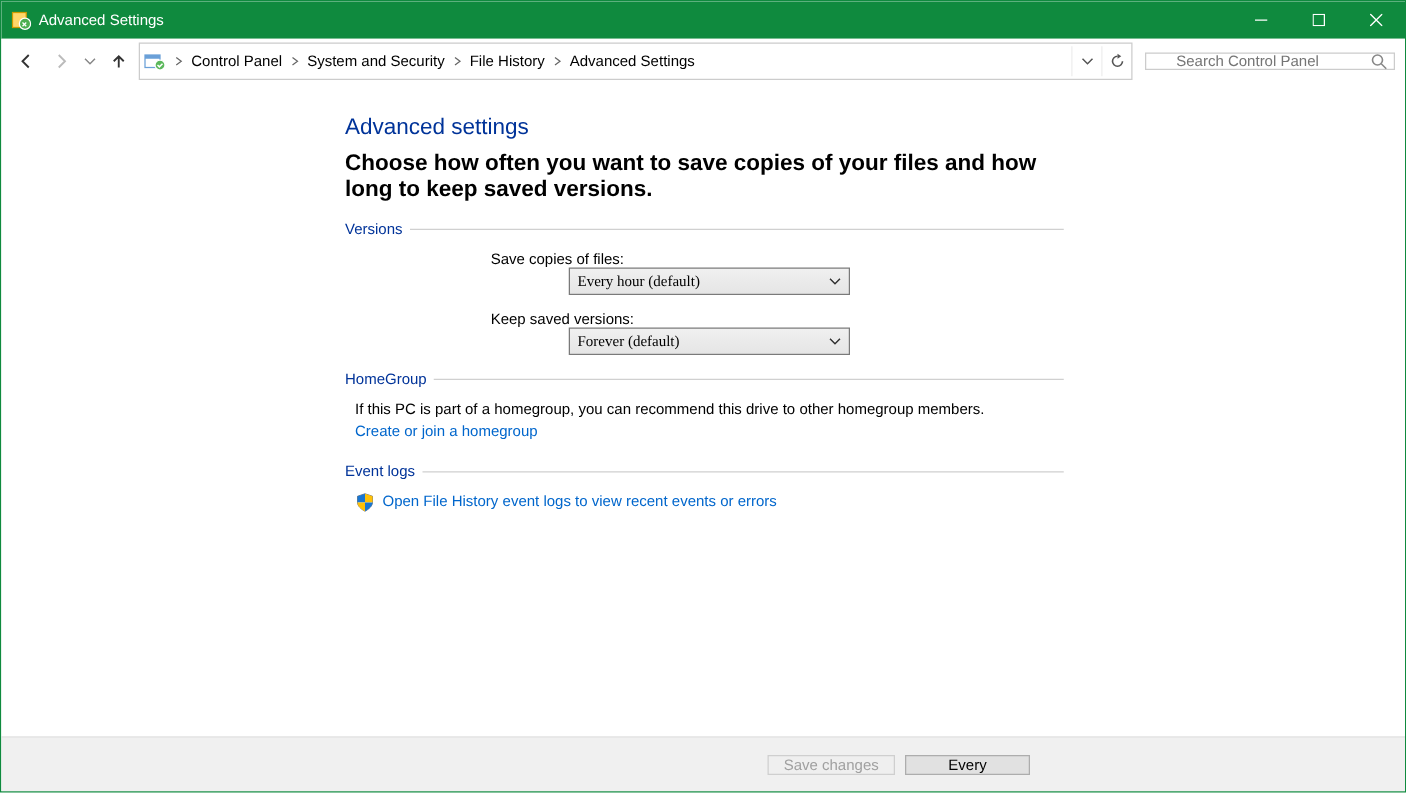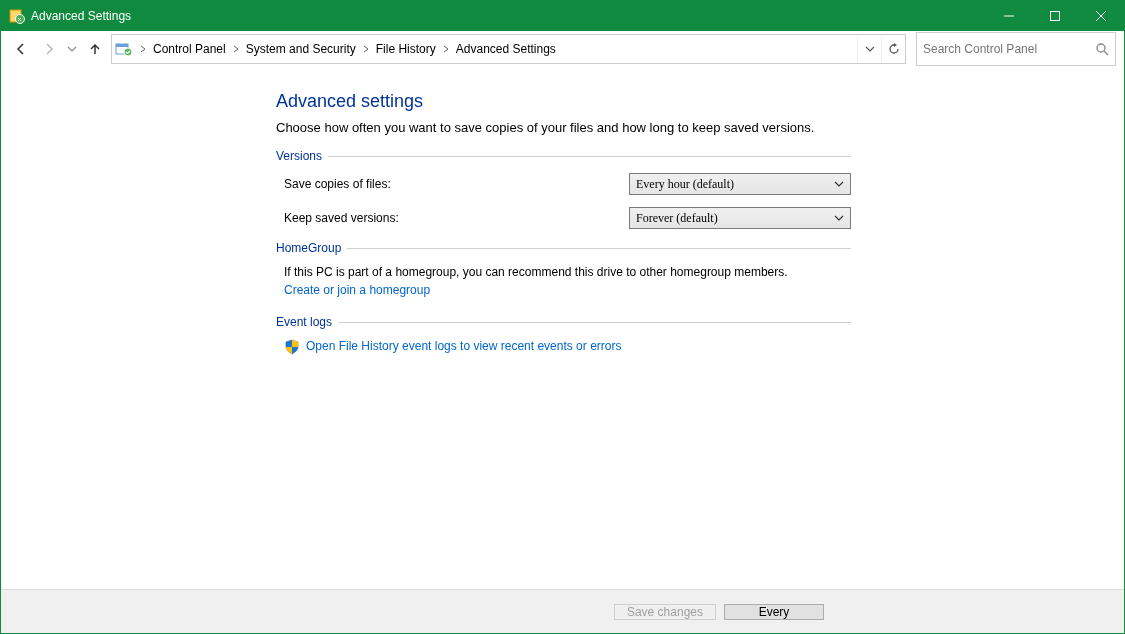--- a/index.html
+++ b/index.html
@@ -82,24 +82,24 @@
     display:flex; align-items:center;
   }
   .addr-rbtn {
     width: 24px; height: 24px;
     display:flex; align-items:center; justify-content:center;
     color:#555;
     border-left: 1px solid #eee;
   }
   .searchbox {
     width: 200px;
-    height: 34px;
+    height: 14px;
     border: 1px solid #ccc;
     display:flex; align-items:center;
-    padding: 0 6px;
+    padding: 0 24px;
     margin-left: 6px;
     color:#777;
   }
   .searchbox input {
     border:none; outline:none; flex:1;
     font-size:12px; color:#555;
     background: transparent;
   }
   .searchbox .sicon { color:#888; }
 
@@ -115,37 +115,39 @@
     width: 575px;
     padding-top: 24px;
   }
   .page-title {
     color: #003399;
     font-size: 18px;
     font-weight: 400;
     margin-bottom: 8px;
   }
   .page-desc {
-    font-size: 13px;
+    font-size: 18px;
     color:#000;
     margin-bottom: 14px;
+    font-weight: bold;
   }
   .section-header {
     color: #003399;
     font-size: 12px;
     display:flex; align-items:center;
     margin-bottom: 10px;
   }
   .section-header .line {
     flex:1; height:1px; background:#d0d0d0; margin-left:6px;
   }
   .formrow {
     display:flex; align-items:center;
     margin-left: 8px;
     margin-bottom: 12px;
+    flex-direction: column;
   }
   .formrow .label {
     width: 350px;
     font-size:12px;
   }
   .select {
     width: 225px;
     height: 22px;
     border:1px solid #7a7a7a;
     background: linear-gradient(#f0f0f0,#e5e5e5);

